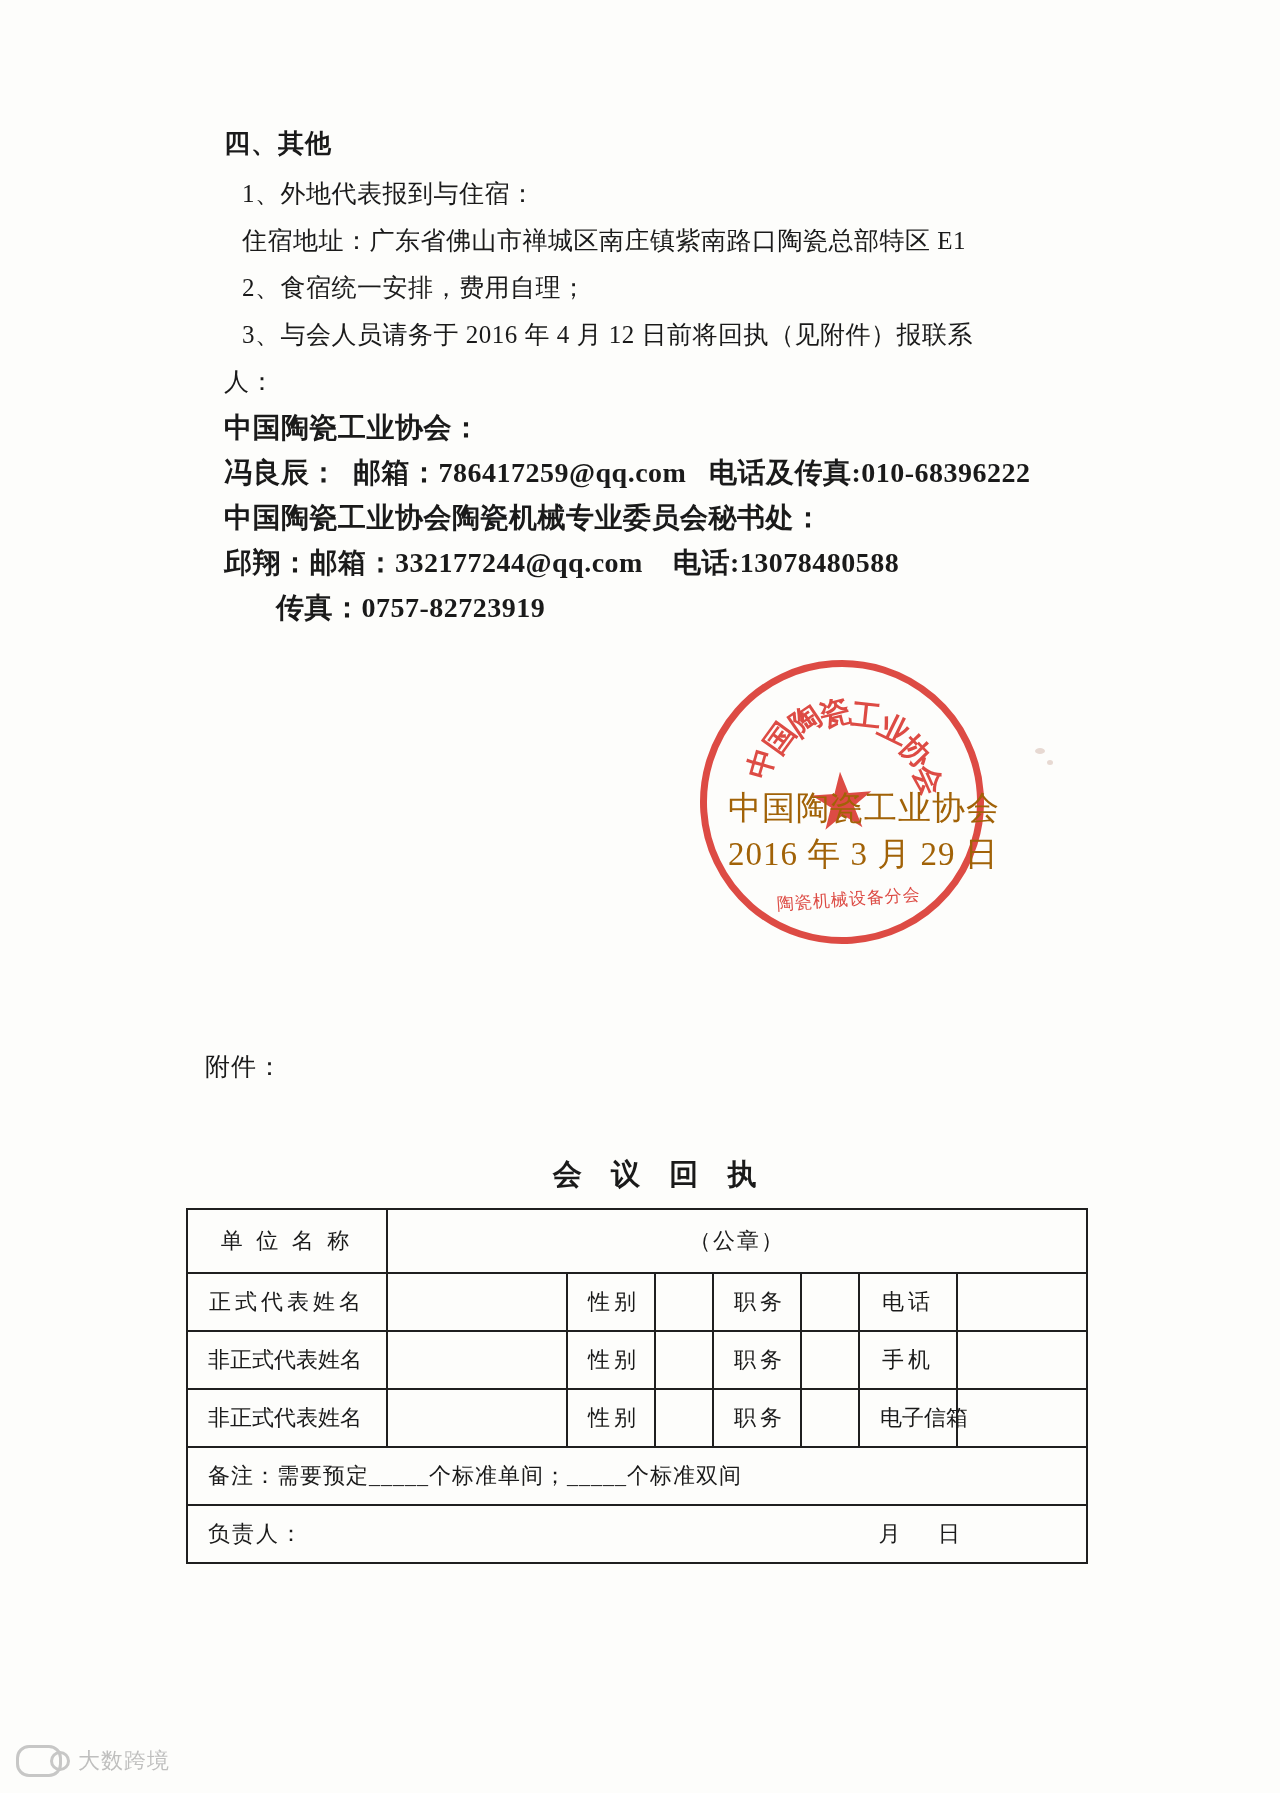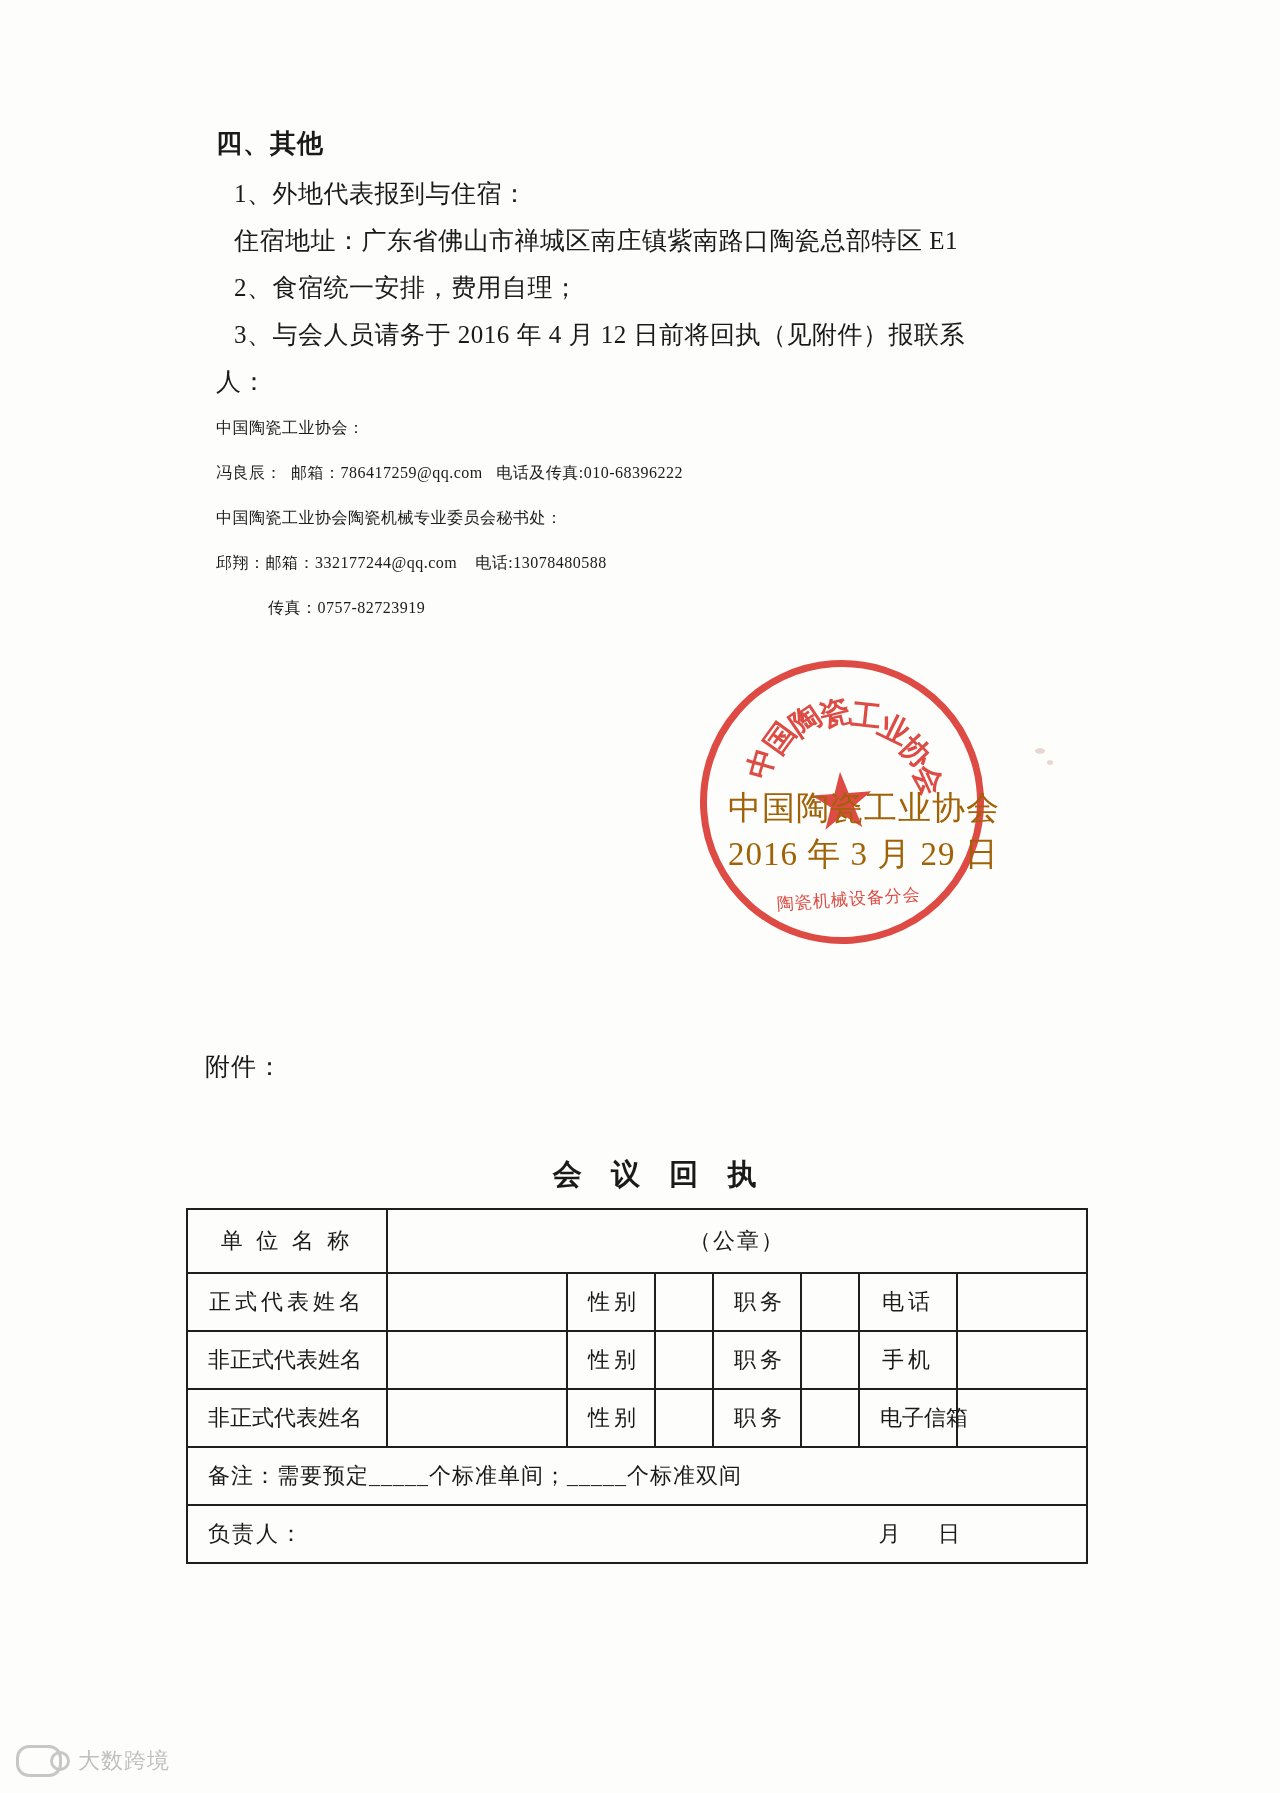--- a/index.html
+++ b/index.html
@@ -15,21 +15,21 @@
     color: #1a1a1a;
     overflow: hidden;
   }
   .page {
     position: absolute;
     inset: 0;
     background: #fdfdfb;
   }
   .doc-body {
     position: absolute;
-    left: 216px;
+    left: 224px;
     top: 120px;
     width: 830px;
   }
   .para {
     font-size: 25px;
     line-height: 47px;
     letter-spacing: 0.5px;
     margin: 0 0 0 0;
     white-space: pre-wrap;
   }
@@ -40,23 +40,24 @@
     letter-spacing: 1px;
     margin-bottom: 2px;
   }
   .hang {
     padding-left: 18px;
   }
   .nohang {
     padding-left: 0;
   }
   .contact-line {
-    font-size: 16px;
+    font-size: 28px;
     line-height: 45px;
     padding-left: 0;
+    font-weight: bold;
   }
   .fax-line {
     padding-left: 52px;
   }
 
   
   .seal {
     position: absolute;
     left: 700px;
     top: 660px;

